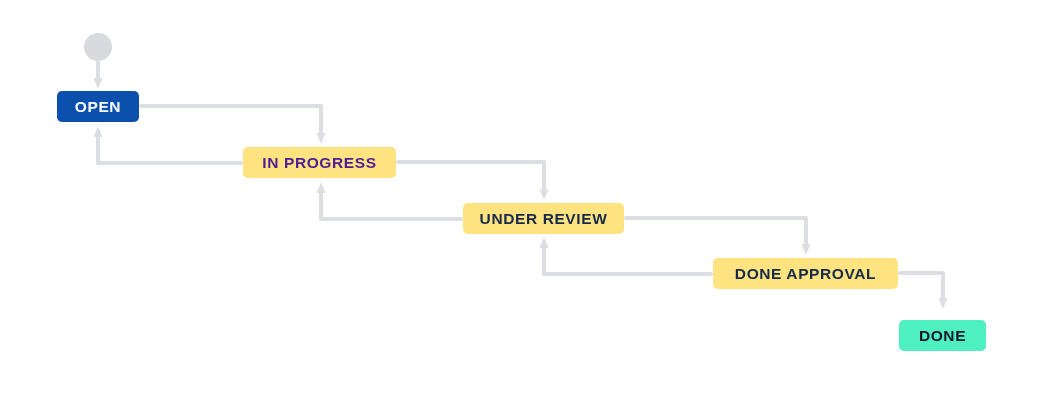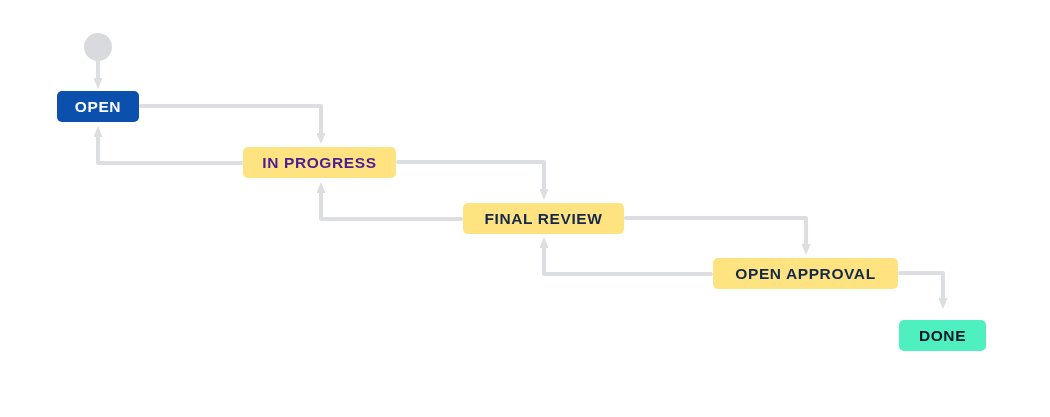--- a/index.html
+++ b/index.html
@@ -76,19 +76,19 @@
       <path d="M900,273 L943,273 L943,299" marker-end="url(#arrowhead)"></path>
     </g>
   </svg>
 
   <div class="start-dot" style="left:84px; top:33px; width:28px; height:28px; background:#d8dade;"></div>
 
   <div class="node" style="left:57px; top:91px; width:82px; height:31px; background:#0b50ac; color:#ffffff;">OPEN</div>
 
   <div class="node" style="left:243px; top:147px; width:153px; height:31px; background:#ffe380; color:#4c1d95;">IN PROGRESS</div>
 
-  <div class="node" style="left:463px; top:203px; width:161px; height:31px; background:#ffe380; color:#15294b;">FINAL REVIEW</div>
+  <div class="node" style="left:463px; top:203px; width:161px; height:31px; background:#ffe380; color:#15294b;">UNDER REVIEW</div>
 
-  <div class="node" style="left:713px; top:258px; width:185px; height:31px; background:#ffe380; color:#15294b;">OPEN APPROVAL</div>
+  <div class="node" style="left:713px; top:258px; width:185px; height:31px; background:#ffe380; color:#15294b;">DONE APPROVAL</div>
 
   <div class="node" style="left:899px; top:320px; width:87px; height:31px; background:#4ff0c0; color:#0f172a;">DONE</div>
 
 </div>
 
 </body></html>

